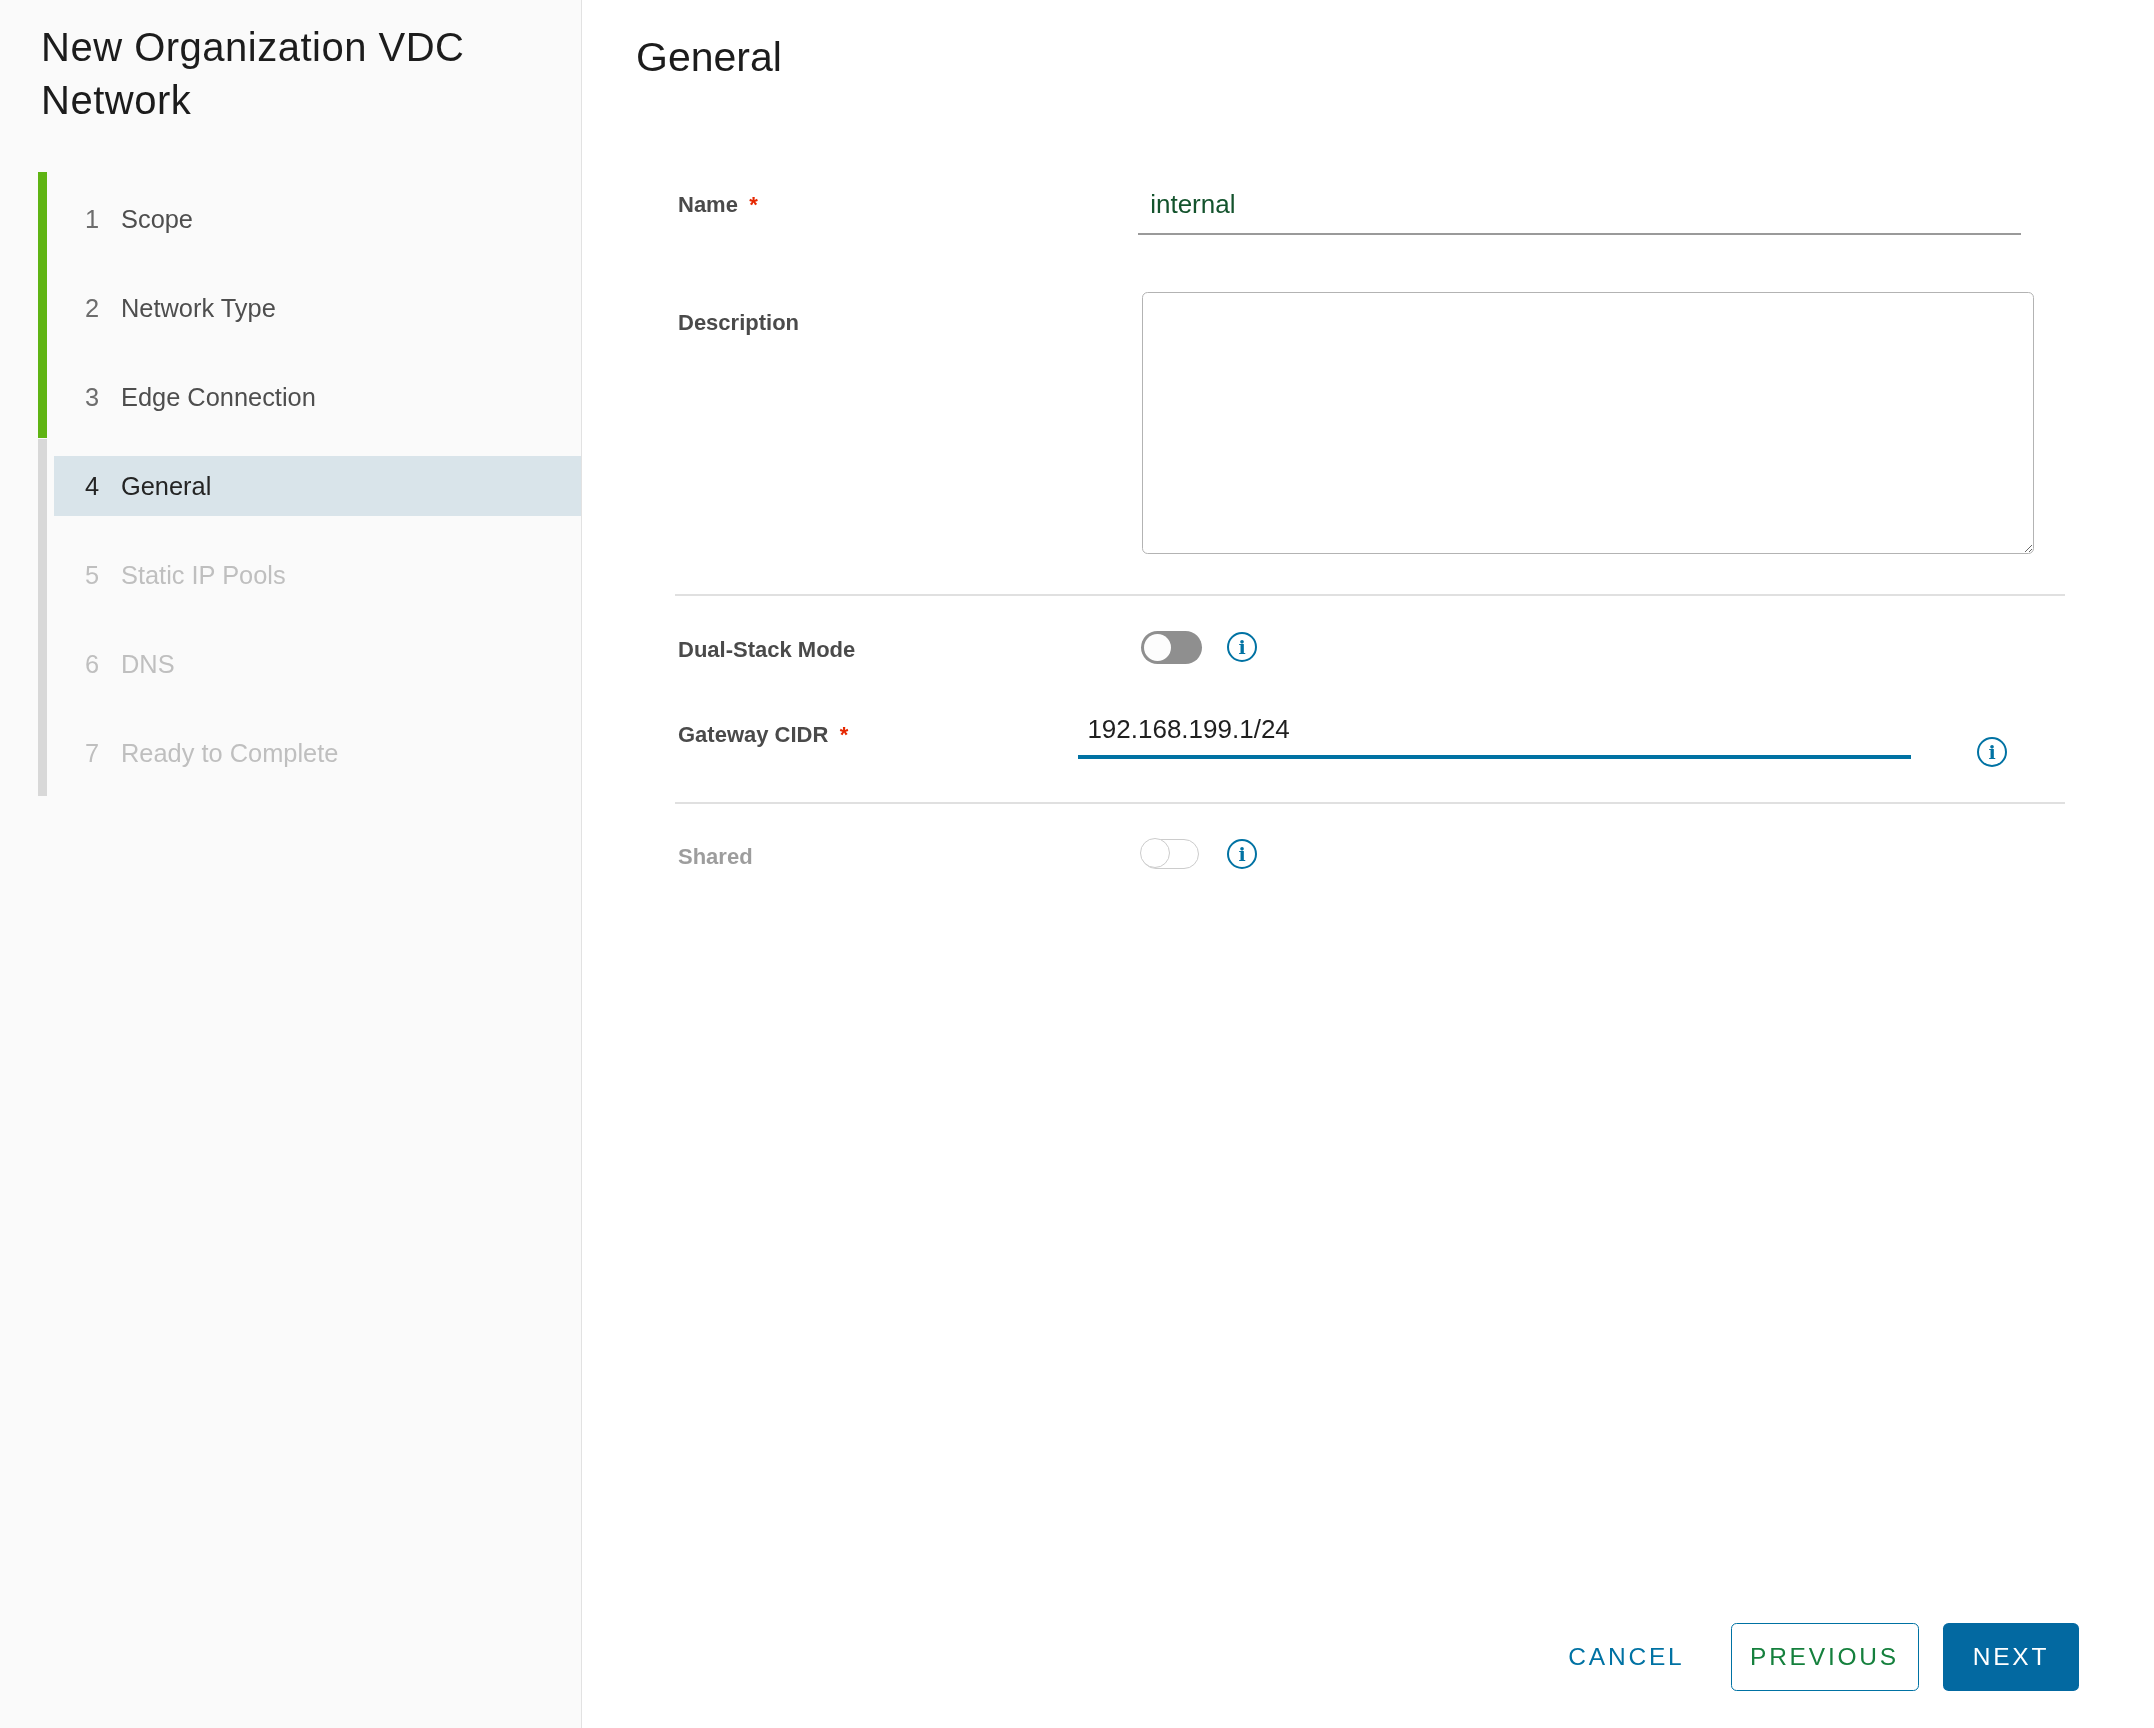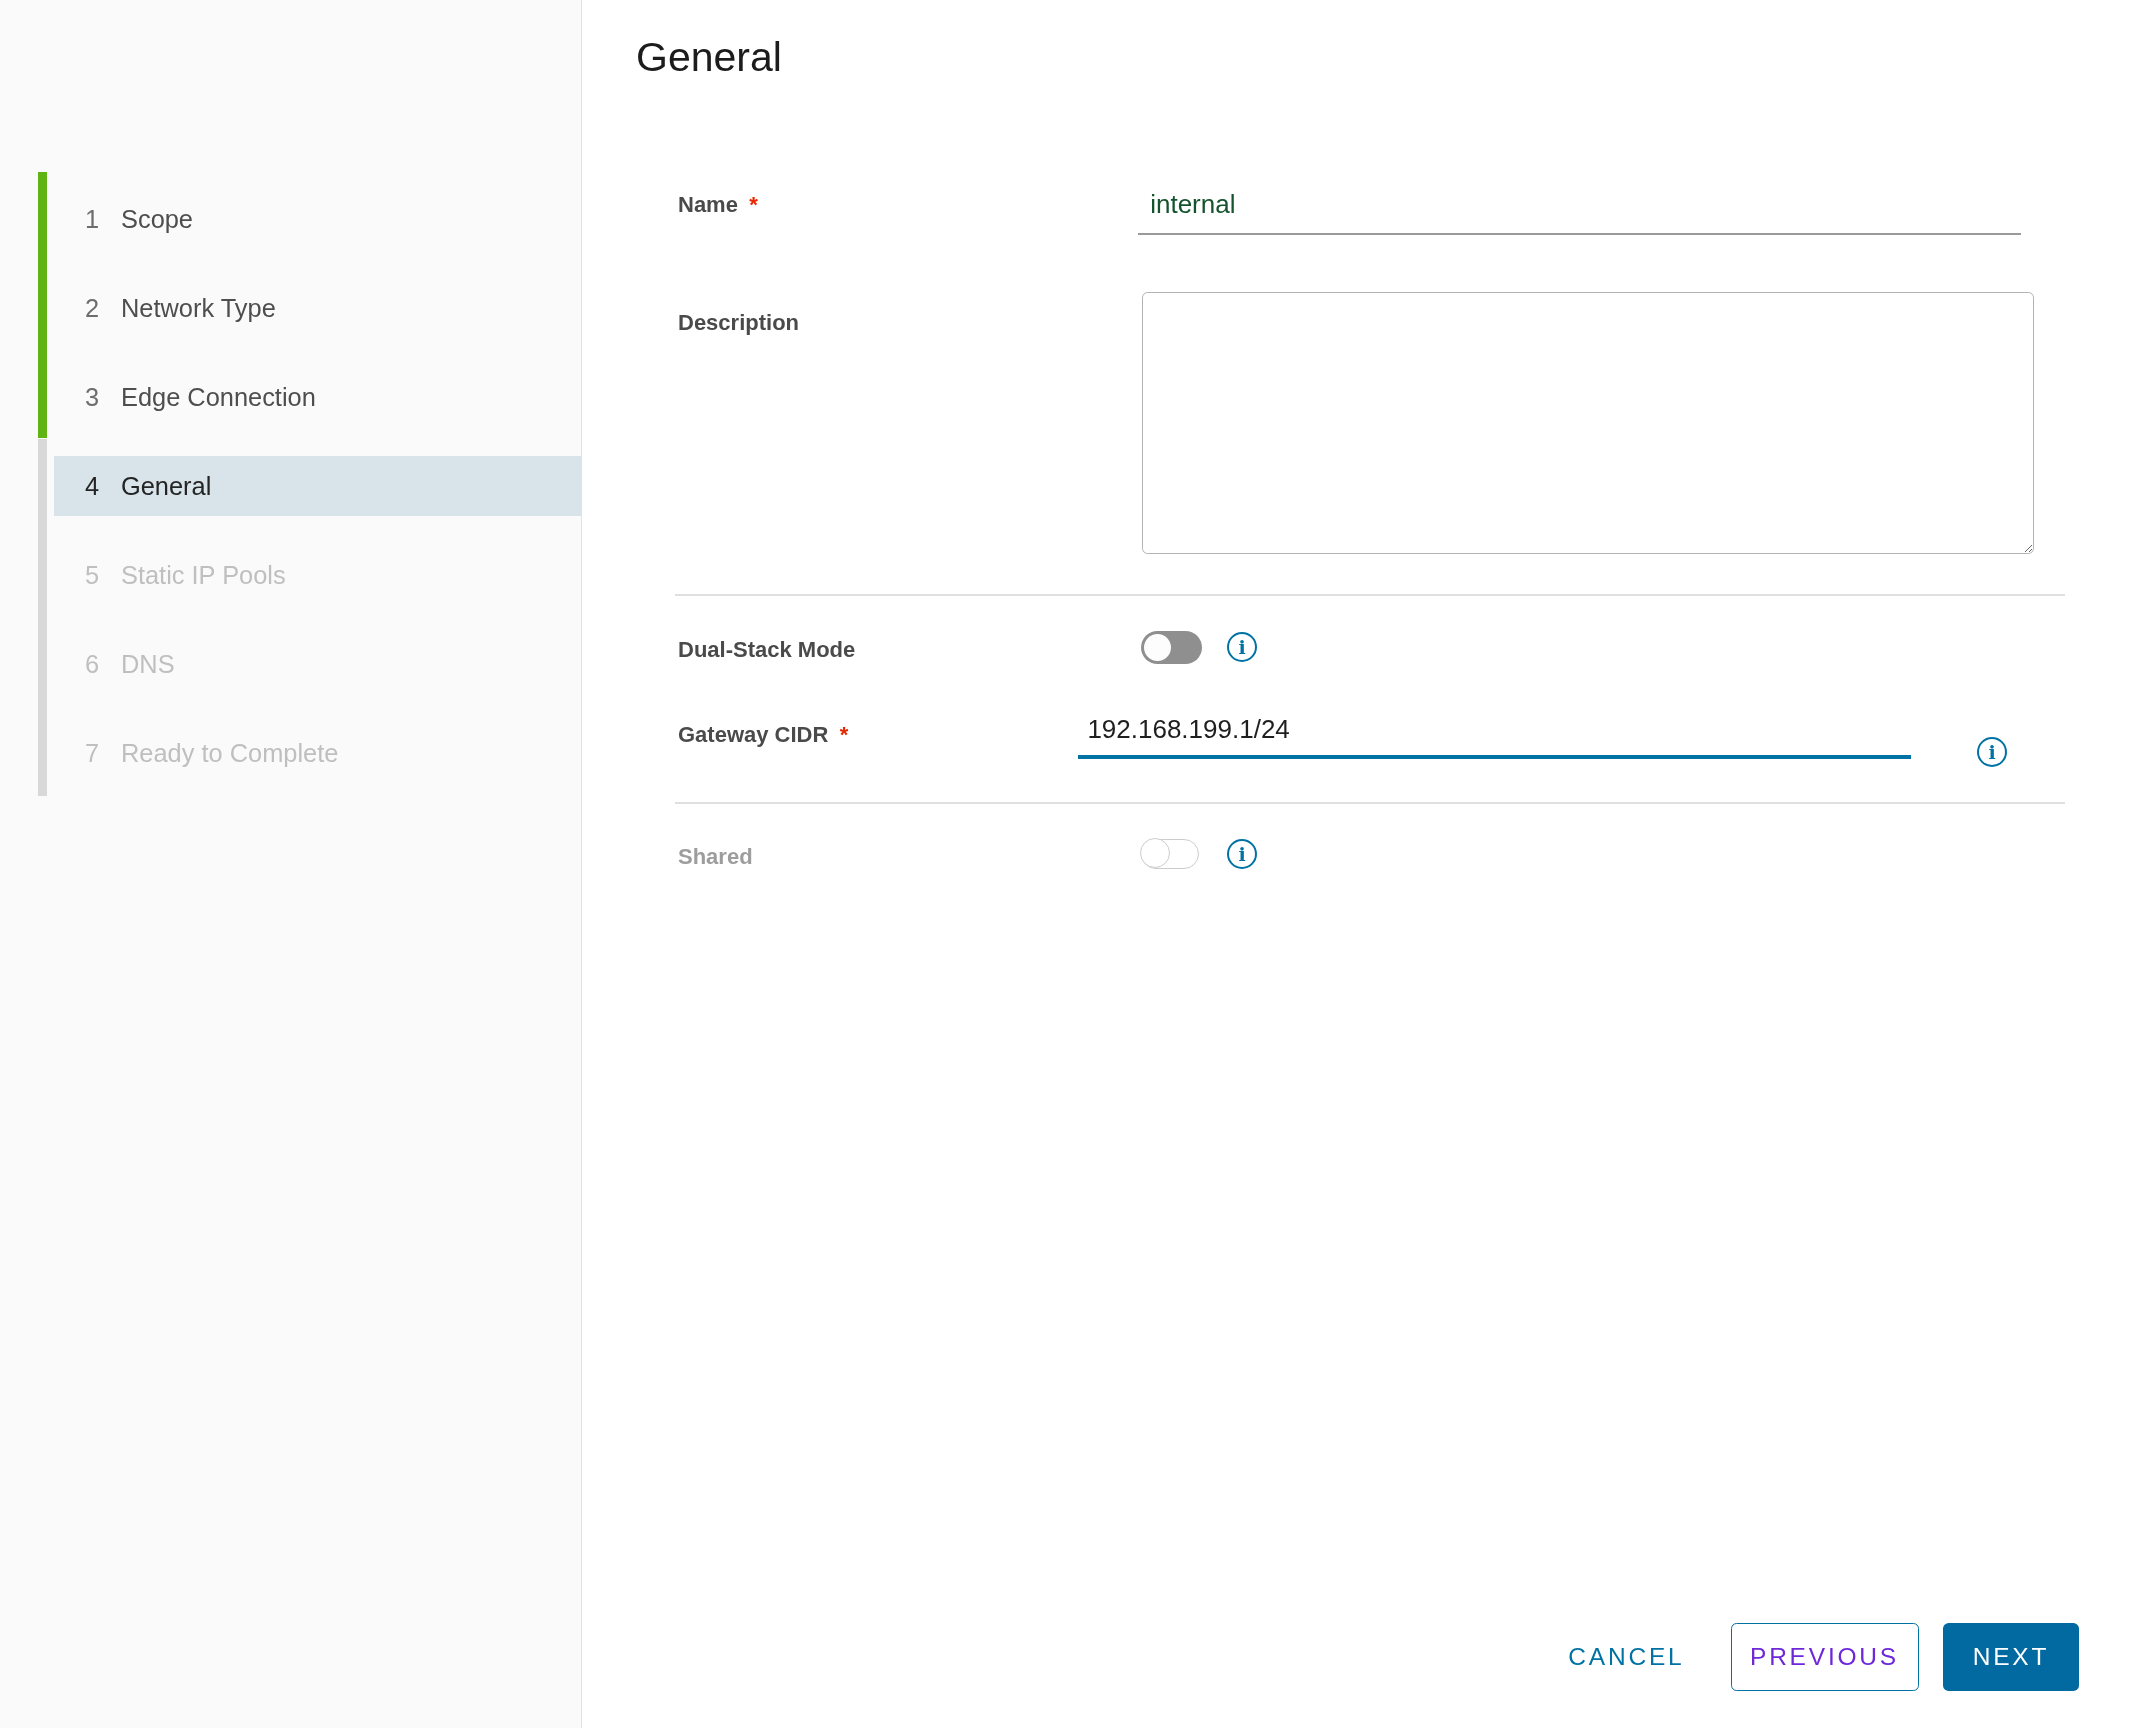--- a/index.html
+++ b/index.html
@@ -203,34 +203,35 @@
     color: #0072a3;
     height: 68px;
     padding: 0 7.5px;
     margin-right: 14px;
   }
   .btn-previous {
     width: 188px; height: 68px;
     background: #ffffff;
     border: 1.9px solid #0072a3;
     border-radius: 5.6px;
-    color: #6d28d9;
+    color: #15803d;
   }
   .btn-next {
     width: 136px; height: 68px;
     background: #0369a1;
     border: none;
     border-radius: 5.6px;
     color: #ffffff;
   }
 </style>
 </head>
 <body>
 
 <div class="sidebar">
+  <h1 class="wizard-title">New Organization VDC Network</h1>
   <div class="bar-seg bar-green"></div>
   <div class="bar-seg bar-gray"></div>
 
   <div class="steps">
     <div class="step done">
       <span class="num">1</span>
       <span class="lbl">Scope</span>
     </div>
     <div class="step done">
       <span class="num">2</span>

